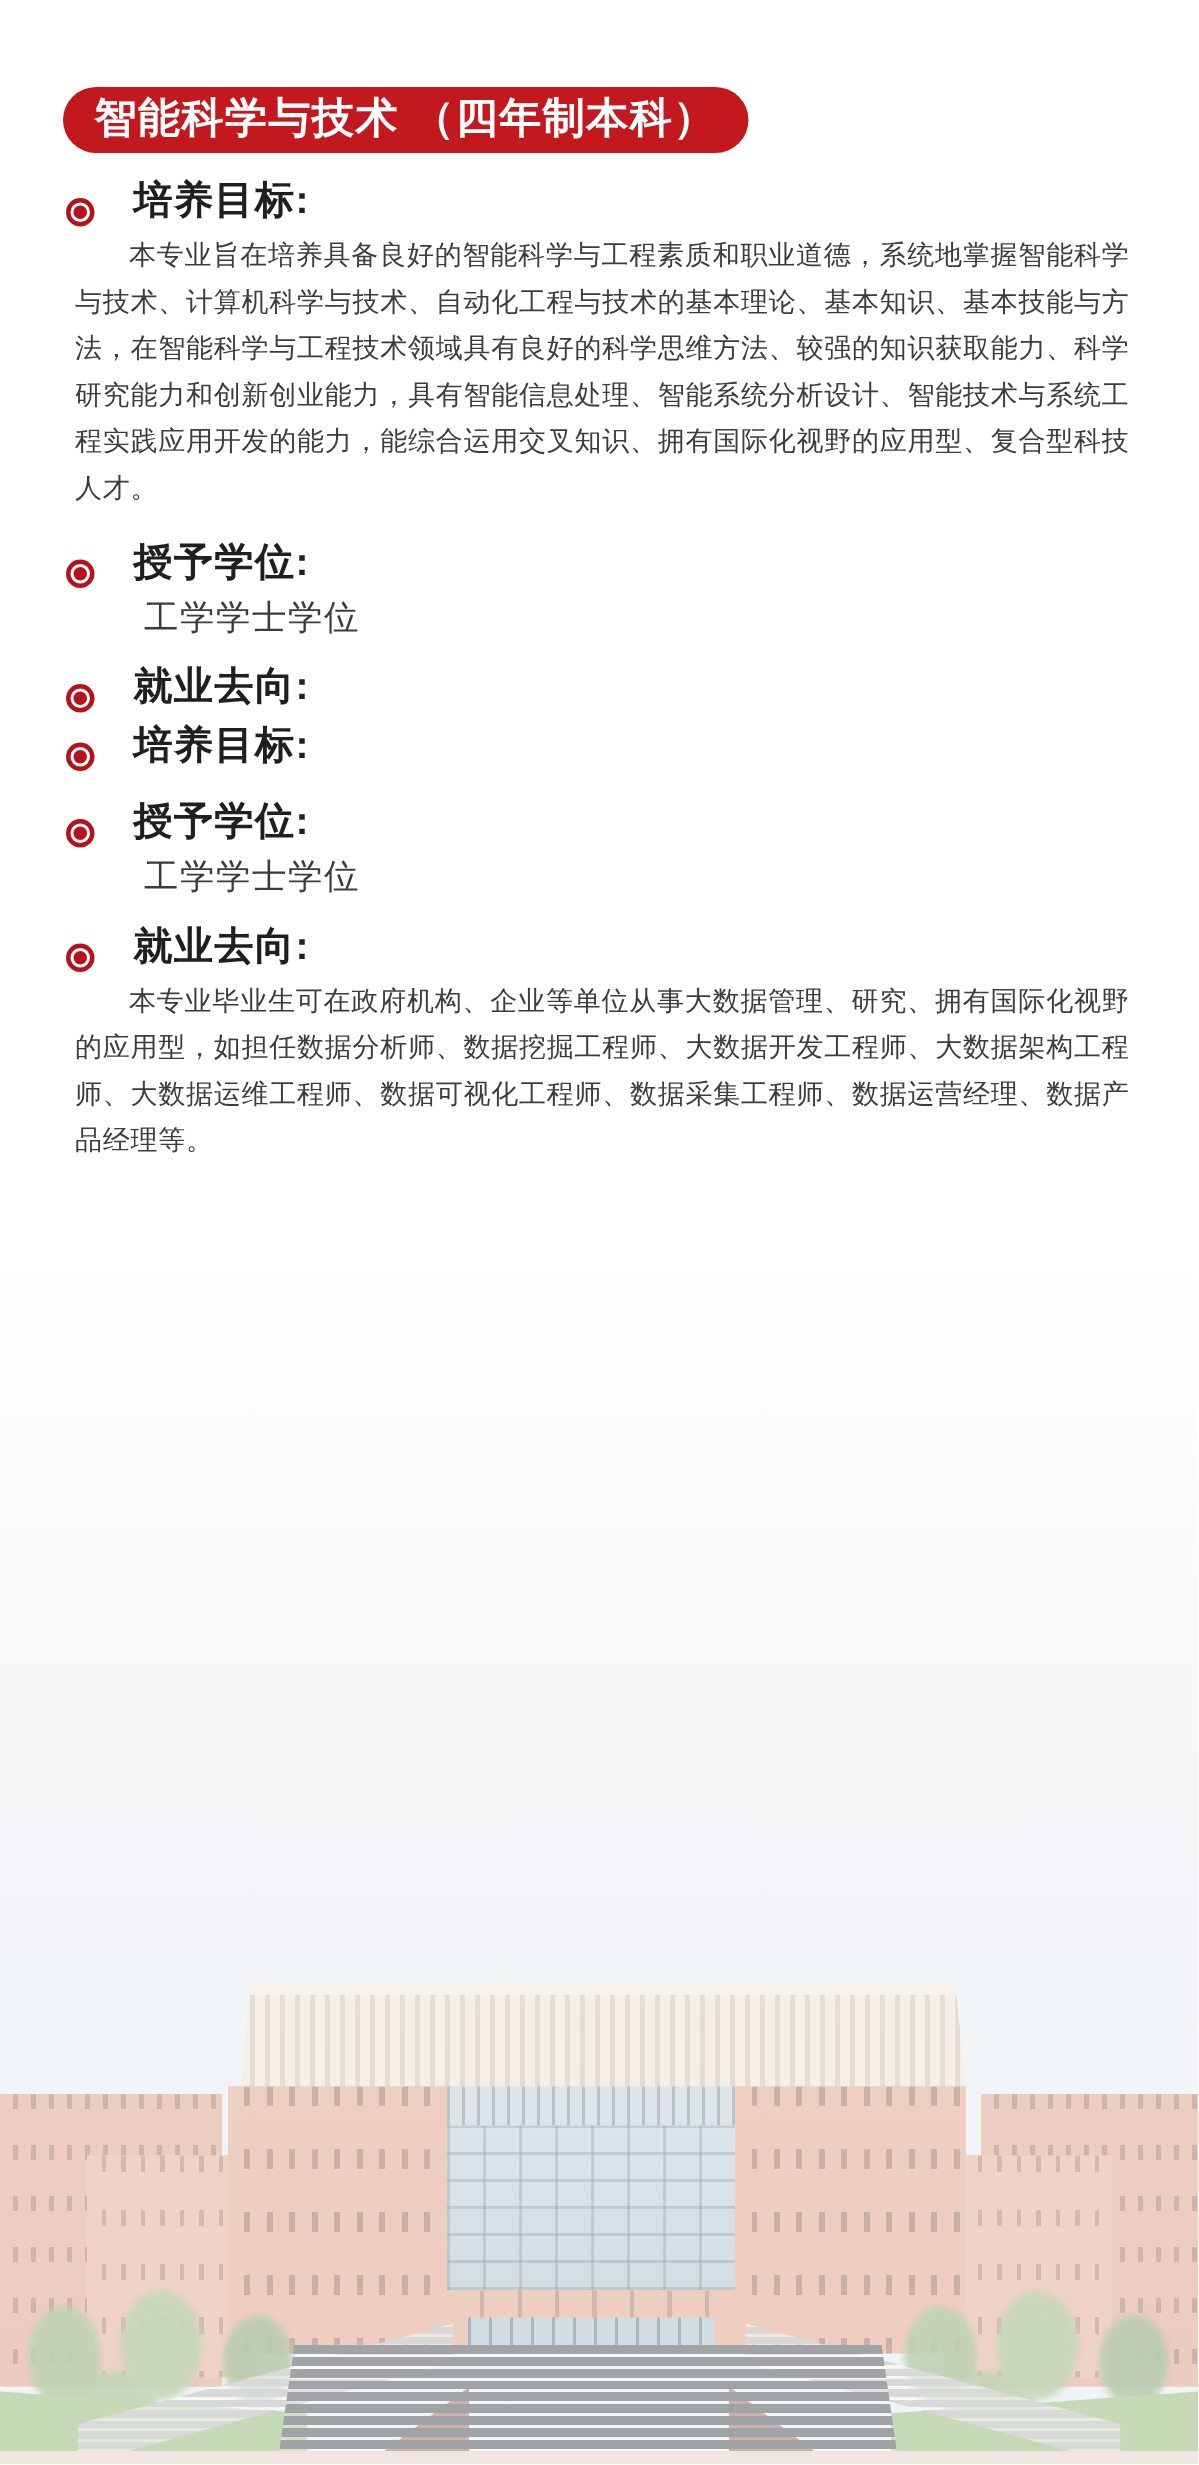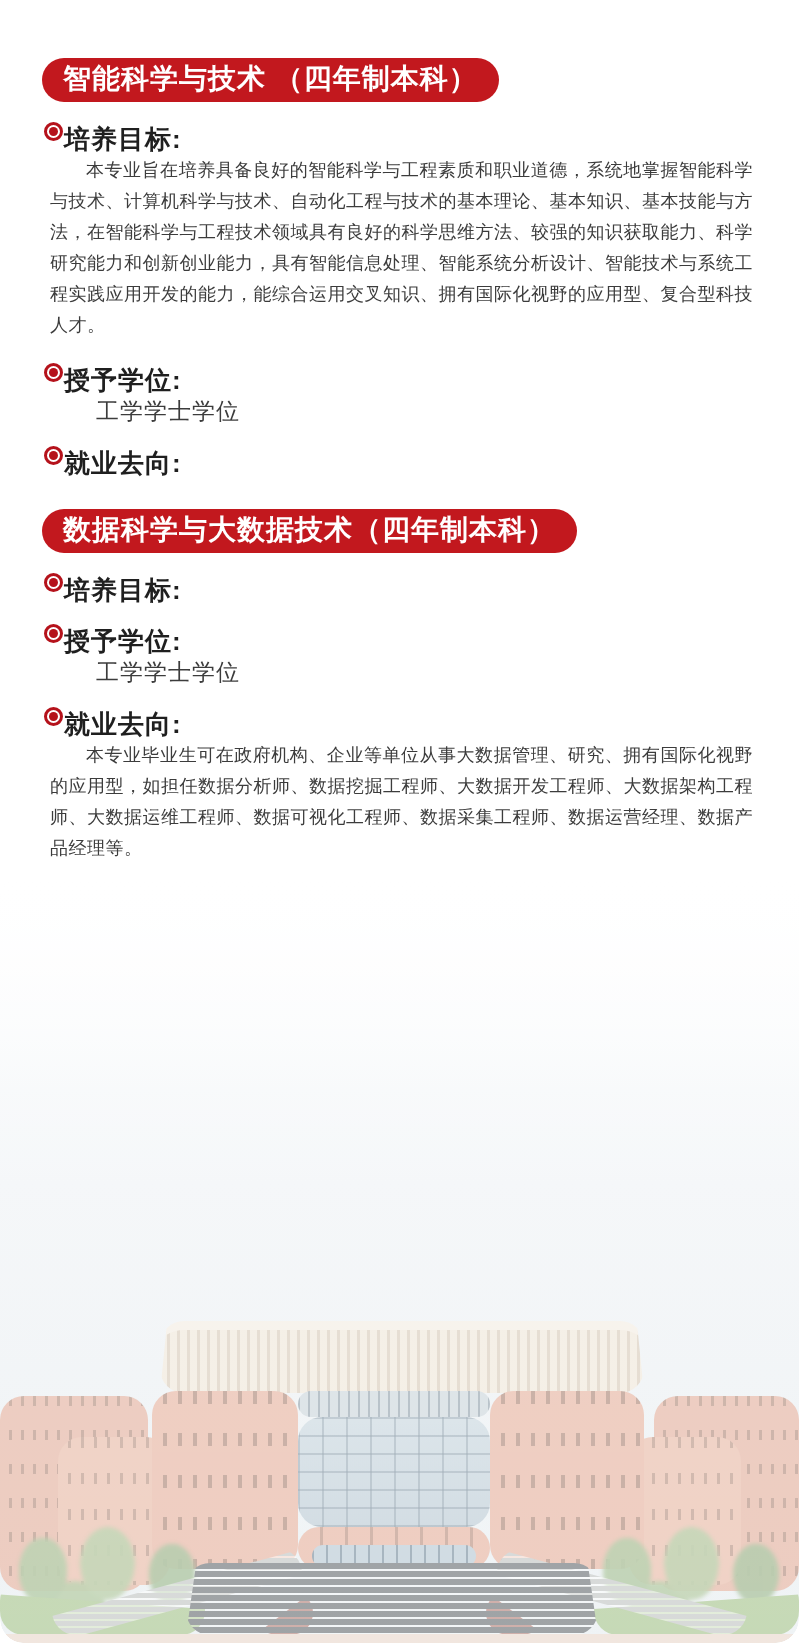--- a/index.html
+++ b/index.html
@@ -1,38 +1,38 @@
 <!DOCTYPE html>
 <html style="--banner-red: #c2181e; --bullet-red: #b5121b; --heading-text: #1f1f1f; --body-text: #3c3c3c;"><head>
 <meta charset="utf-8">
 <style>
   :root{
     --banner-red:#c2181e;
     --bullet-red:#b5121b;
     --heading-text:#1f1f1f;
     --body-text:#3c3c3c;
   }
-  *{box-sizing:border-box;border-radius:24px;}
+  *{box-sizing:border-box;}
   html,body{margin:0;padding:0;background:#ffffff;}
   body{width:799px;font-family:"Liberation Sans","DejaVu Sans",sans-serif;}
   .page{width:799px;height:1643px;overflow:hidden;background:#fff;display:flex;flex-direction:column;padding-top:58px;}
 
   
   .banner{
     display:inline-block;align-self:flex-start;
     margin:0 0 10px 42px;
     background:var(--banner-red);color:#fff;
     font-size:28px;font-weight:bold;line-height:1.15;
     padding:5px 21px 7px;border-radius:26px;
     letter-spacing:1px;white-space:nowrap;
   }
   .banner.second{margin-top:34px;}
 
   
-  .sec-head{display:flex;align-items:flex-start;gap:1px;margin:10px 0 0 44px;height:29px;}
+  .sec-head{display:flex;align-items:flex-end;gap:26px;margin:10px 0 0 44px;height:29px;}
   .bullet{width:19px;height:19px;border:3px solid var(--bullet-red);border-radius:50%;position:relative;flex:0 0 auto;}
   .bullet::after{content:"";position:absolute;left:50%;top:50%;width:9px;height:9px;margin:-4.5px 0 0 -4.5px;border-radius:50%;background:var(--bullet-red);}
   .sec-title{font-size:26px;font-weight:bold;color:var(--heading-text);letter-spacing:1px;}
 
   .para{
     margin:4px 46px 0 50px;
     font-size:18px;line-height:31px;color:var(--body-text);
     text-align:justify;text-indent:2em;letter-spacing:0.5px;
   }
   .degree-value{margin:4px 0 0 96px;font-size:23px;line-height:30px;color:var(--body-text);letter-spacing:1px;}
@@ -129,21 +129,20 @@
     <span class="sec-title">授予学位:</span>
   </div>
   <div class="degree-value">工学学士学位</div>
 
   <div class="gap-s"></div>
   <div class="sec-head">
     <span class="bullet"></span>
     <span class="sec-title">就业去向:</span>
   </div>
 
-  <div class="banner second">数据科学与大数据技术（四年制本科）</div>
 
   <div class="sec-head">
     <span class="bullet"></span>
     <span class="sec-title">培养目标:</span>
   </div>
 
   <div class="gap-m"></div>
   <div class="sec-head">
     <span class="bullet"></span>
     <span class="sec-title">授予学位:</span>

